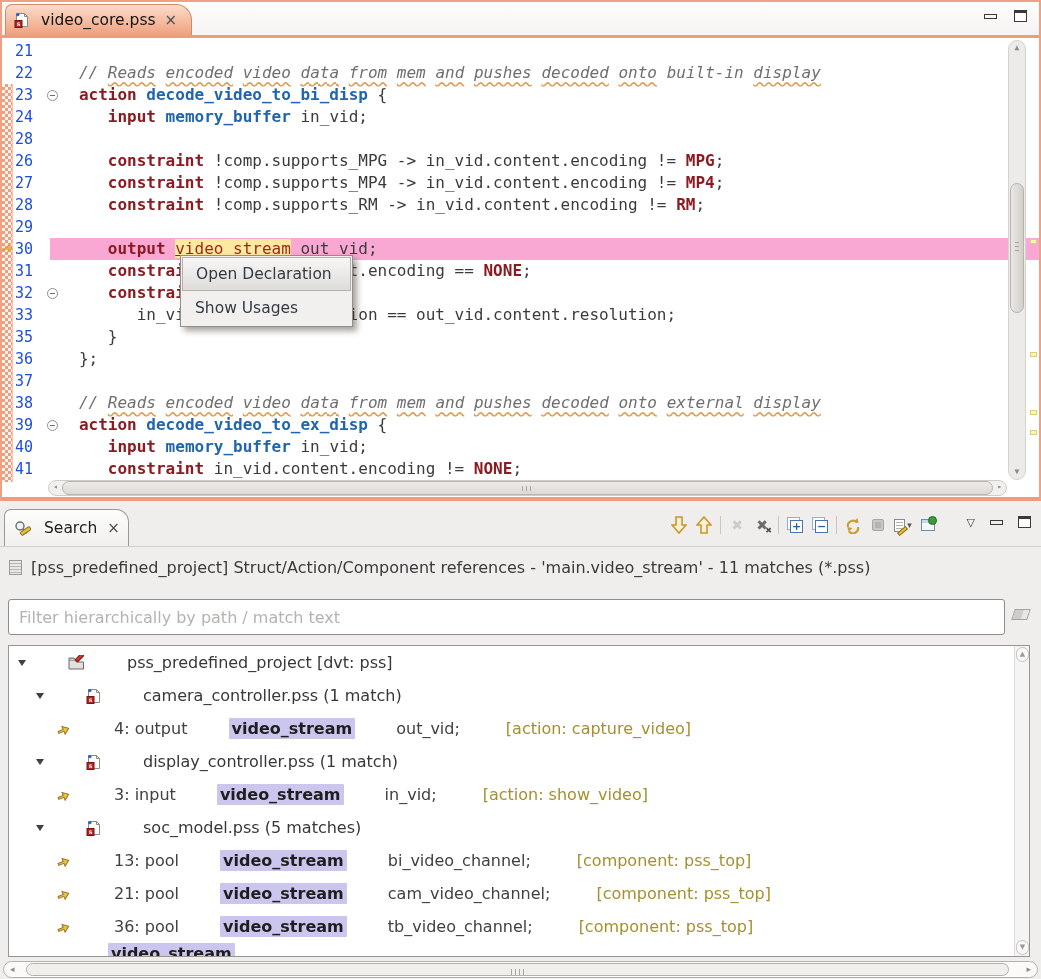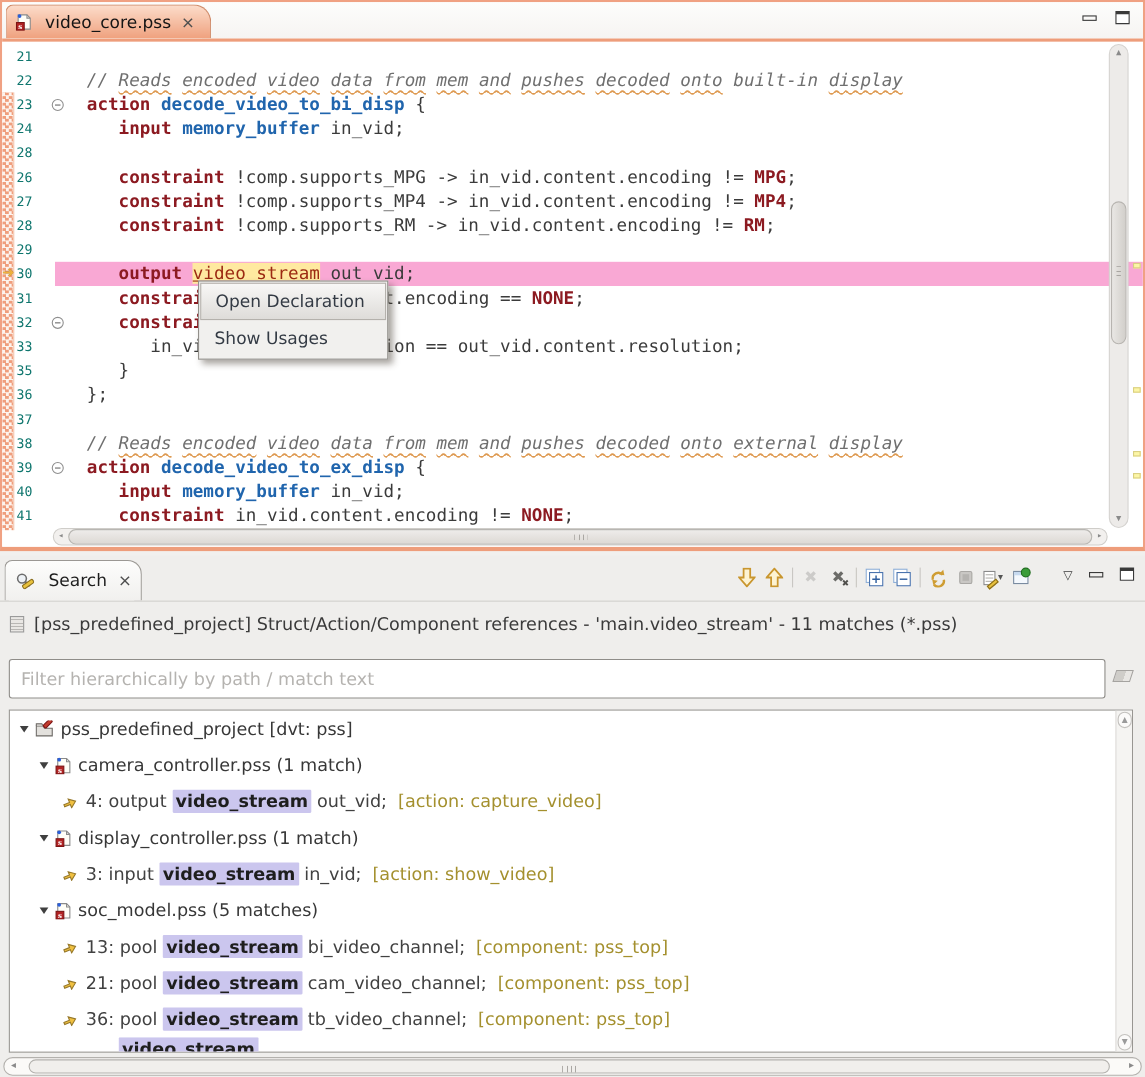--- a/index.html
+++ b/index.html
@@ -14,21 +14,21 @@
     border-radius:7px 16px 0 0;font-size:15.5px;color:#141414;box-sizing:border-box;}
   .x-icon{font-size:15px;color:#4f4f4f;line-height:1;margin-left:3px;cursor:default;}
   .winctl{position:absolute;right:12px;top:8px;display:flex;gap:17px;align-items:center;}
   .min-ic{width:13px;height:5px;border:1px solid #3a3a3a;box-sizing:border-box;}
   .max-ic{width:13px;height:12px;border:1px solid #3a3a3a;border-top:3px solid #3a3a3a;box-sizing:border-box;background:#fff;}
 
   .ebody{position:absolute;left:0;top:36px;right:0;bottom:0;background:#fff;
     font-family:"DejaVu Sans Mono",monospace;font-size:16px;overflow:hidden;}
   #code-lines{position:absolute;inset:0;padding-top:2px;}
   .crow{position:relative;display:flex;height:22px;}
-  .gut{flex:0 0 48px;position:relative;color:#0f766e;font-size:12px;}
+  .gut{flex:0 0 48px;position:relative;color:#1d4ed8;font-size:15px;}
   .lnum{position:absolute;left:13px;top:0;line-height:22px;}
   .fold-ic{position:absolute;left:45px;top:6px;width:11px;height:11px;border:1px solid #8f8f8f;border-radius:50%;
     background:#fff;box-sizing:border-box;z-index:3;}
   .fold-ic::after{content:"";position:absolute;left:2px;right:2px;top:4px;border-top:1px solid #6d6d6d;}
   .mark-ic{position:absolute;left:0px;top:3px;font-size:13px;font-weight:bold;color:#f0b03c;
     text-shadow:0 0 1px #8a6a1f;z-index:3;font-family:"DejaVu Sans",sans-serif;}
   .ctext{margin:0;line-height:22px;white-space:pre;flex:1;font-family:inherit;font-size:inherit;color:#3b3b3b;}
   .crow.cur .ctext{background:#f9a8d4;}
   .seg.kw{color:#8c1a21;font-weight:bold;}
   .seg.type{color:#2065ad;font-weight:bold;}
@@ -82,21 +82,21 @@
     repeating-linear-gradient(#e9e7e4 0 2px,#b9b7b4 2px 3px);box-sizing:border-box;flex:0 0 auto;}
 
   #filter{position:absolute;left:8px;top:94px;width:997px;height:36px;border:1px solid #8f8d89;border-radius:3px;
     background:#fff;box-sizing:border-box;padding:0 10px;font-size:16px;color:#444;font-family:"DejaVu Sans",sans-serif;outline:none;}
   #filter::placeholder{color:#b5b3b0;opacity:1;}
   .eraser-ic{position:absolute;left:1013px;top:104px;width:16px;height:11px;transform:skewX(-18deg);
     background:linear-gradient(90deg,#cfcdc9 0 60%,#e8e6e3 60%);border:1px solid #a5a3a0;box-sizing:border-box;}
 
   #stree{position:absolute;left:8px;top:140px;width:1022px;height:312px;background:#fff;border:1px solid #989692;
     box-sizing:border-box;overflow:hidden;}
-  .trow{height:33px;display:flex;align-items:center;font-size:16px;color:#373737;white-space:pre;}
+  .trow{height:33px;display:flex;align-items:center;font-size:16px;color:#373737;white-space:pre;gap:36px;}
   .trow.proj{padding-left:9px;}
   .trow.file{padding-left:27px;}
   .trow.match{padding-left:47px;color:#414141;}
   .trow.partial{height:14px;overflow:hidden;align-items:flex-start;}
   .expander{width:0;height:0;border-left:4px solid transparent;border-right:4px solid transparent;
     border-top:6px solid #3f3f3f;margin-right:6px;flex:0 0 auto;}
   .ticon{margin-right:6px;flex:0 0 auto;display:inline-flex;}
   .marrow{margin-right:8px;flex:0 0 auto;display:inline-flex;}
   .chip{background:#cbc6ee;font-weight:bold;color:#1e1e1e;padding:1px 3px;border-radius:1px;}
   .ctx{color:#a4902e;margin-left:10px;}

